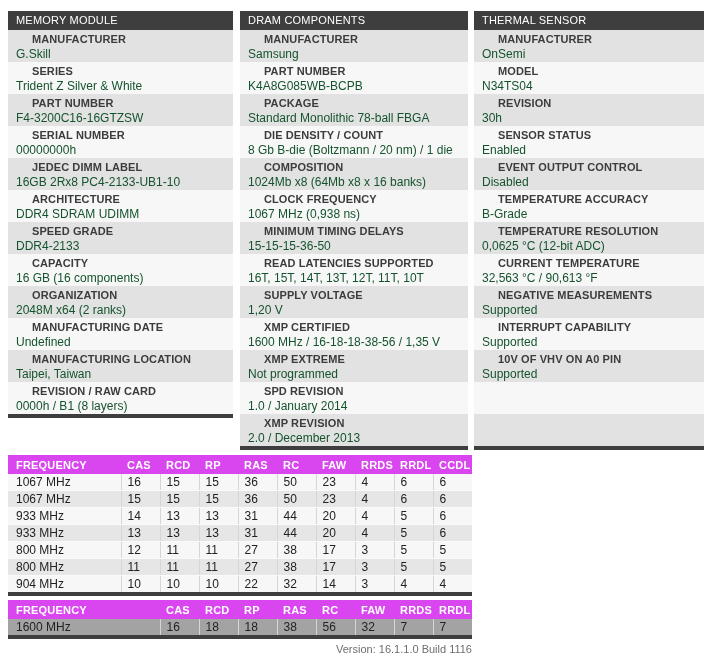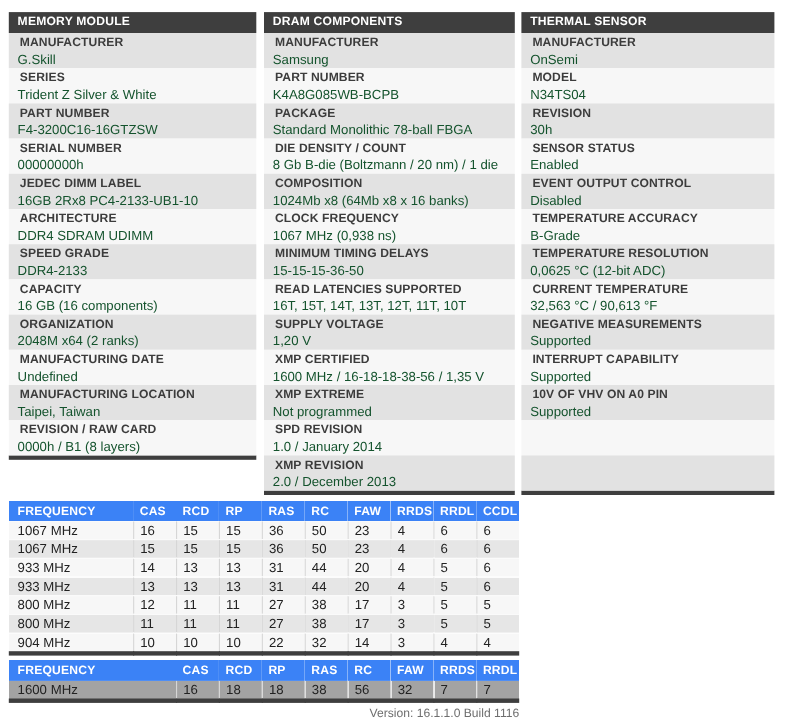--- a/index.html
+++ b/index.html
@@ -24,37 +24,37 @@
   .panel:nth-child(1) { width: 225px; margin-right: 7px; }
   .panel:nth-child(2) { width: 228px; margin-right: 6px; }
   .panel:nth-child(3) { width: 230px; }
 
   .panel-title {
     height: 19px;
     line-height: 19px;
     background: #3e3e3e;
     color: #ffffff;
     font-size: 11px;
-    font-weight: bold;
+    font-weight: normal;
     padding-left: 8px;
     letter-spacing: 0.2px;
     white-space: nowrap;
     overflow: hidden;
   }
   .item { height: 32px; overflow: hidden; }
   .panel-items .item:nth-child(odd)  { background: #e2e2e2; }
   .panel-items .item:nth-child(even) { background: #f7f7f7; }
 
   .field-label {
     display: block;
     font-size: 11px;
     font-weight: bold;
     color: #3c3c3c;
     line-height: 13px;
-    padding: 3px 0 0 10px;
+    padding: 3px 0 0 24px;
     letter-spacing: 0.1px;
     white-space: nowrap;
   }
   .field-value {
     display: block;
     font-size: 12px;
     color: #14532d;
     line-height: 14px;
     padding: 1px 0 0 8px;
     white-space: nowrap;
@@ -69,21 +69,21 @@
     border-bottom: 4px solid #3e3e3e;
   }
   #timing-table-0 { margin-top: 5px; }
   #timing-table-1 { margin-top: 4px; }
 
   .timing-table col { width: 39px; }
   #timing-table-0 col.c0 { width: 113px; }
   #timing-table-1 col.c0 { width: 152px; }
 
   .timing-table th {
-    background: #3b82f6;
+    background: #d946ef;
     color: #ffffff;
     font-size: 11px;
     font-weight: bold;
     text-align: left;
     height: 19px;
     padding: 0 0 0 6px;
     letter-spacing: 0.2px;
     overflow: hidden;
     white-space: nowrap;
   }

